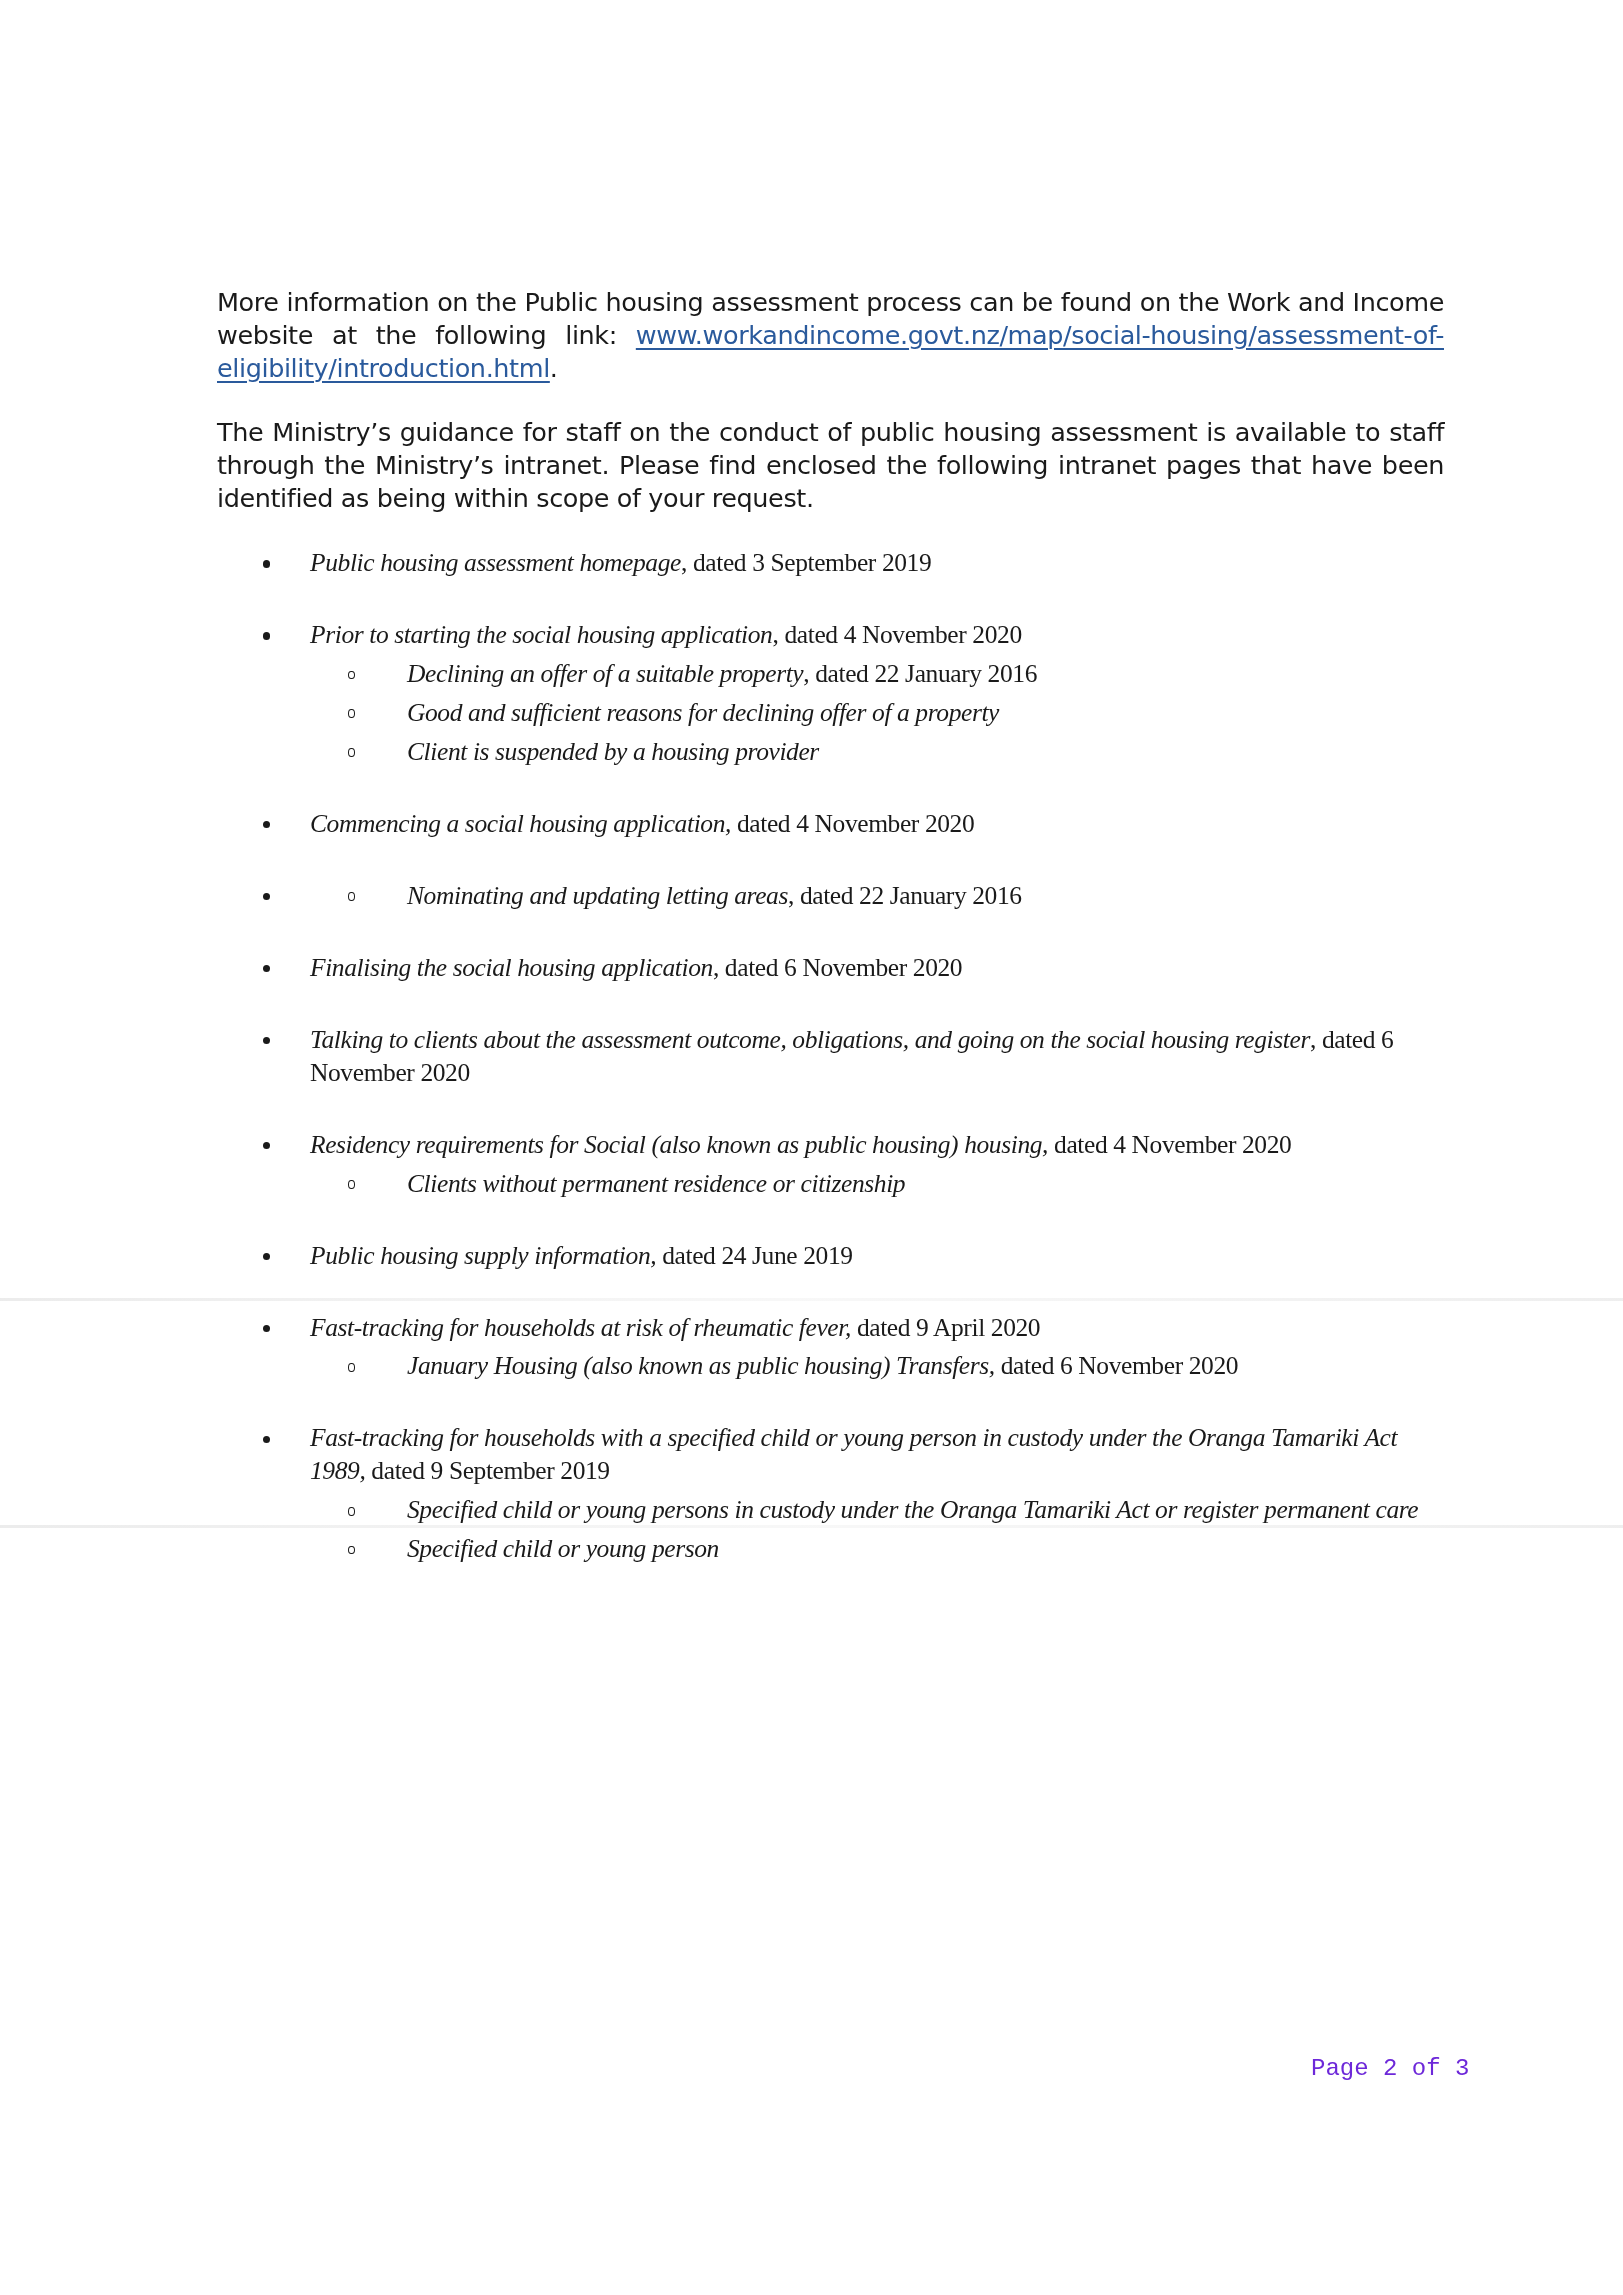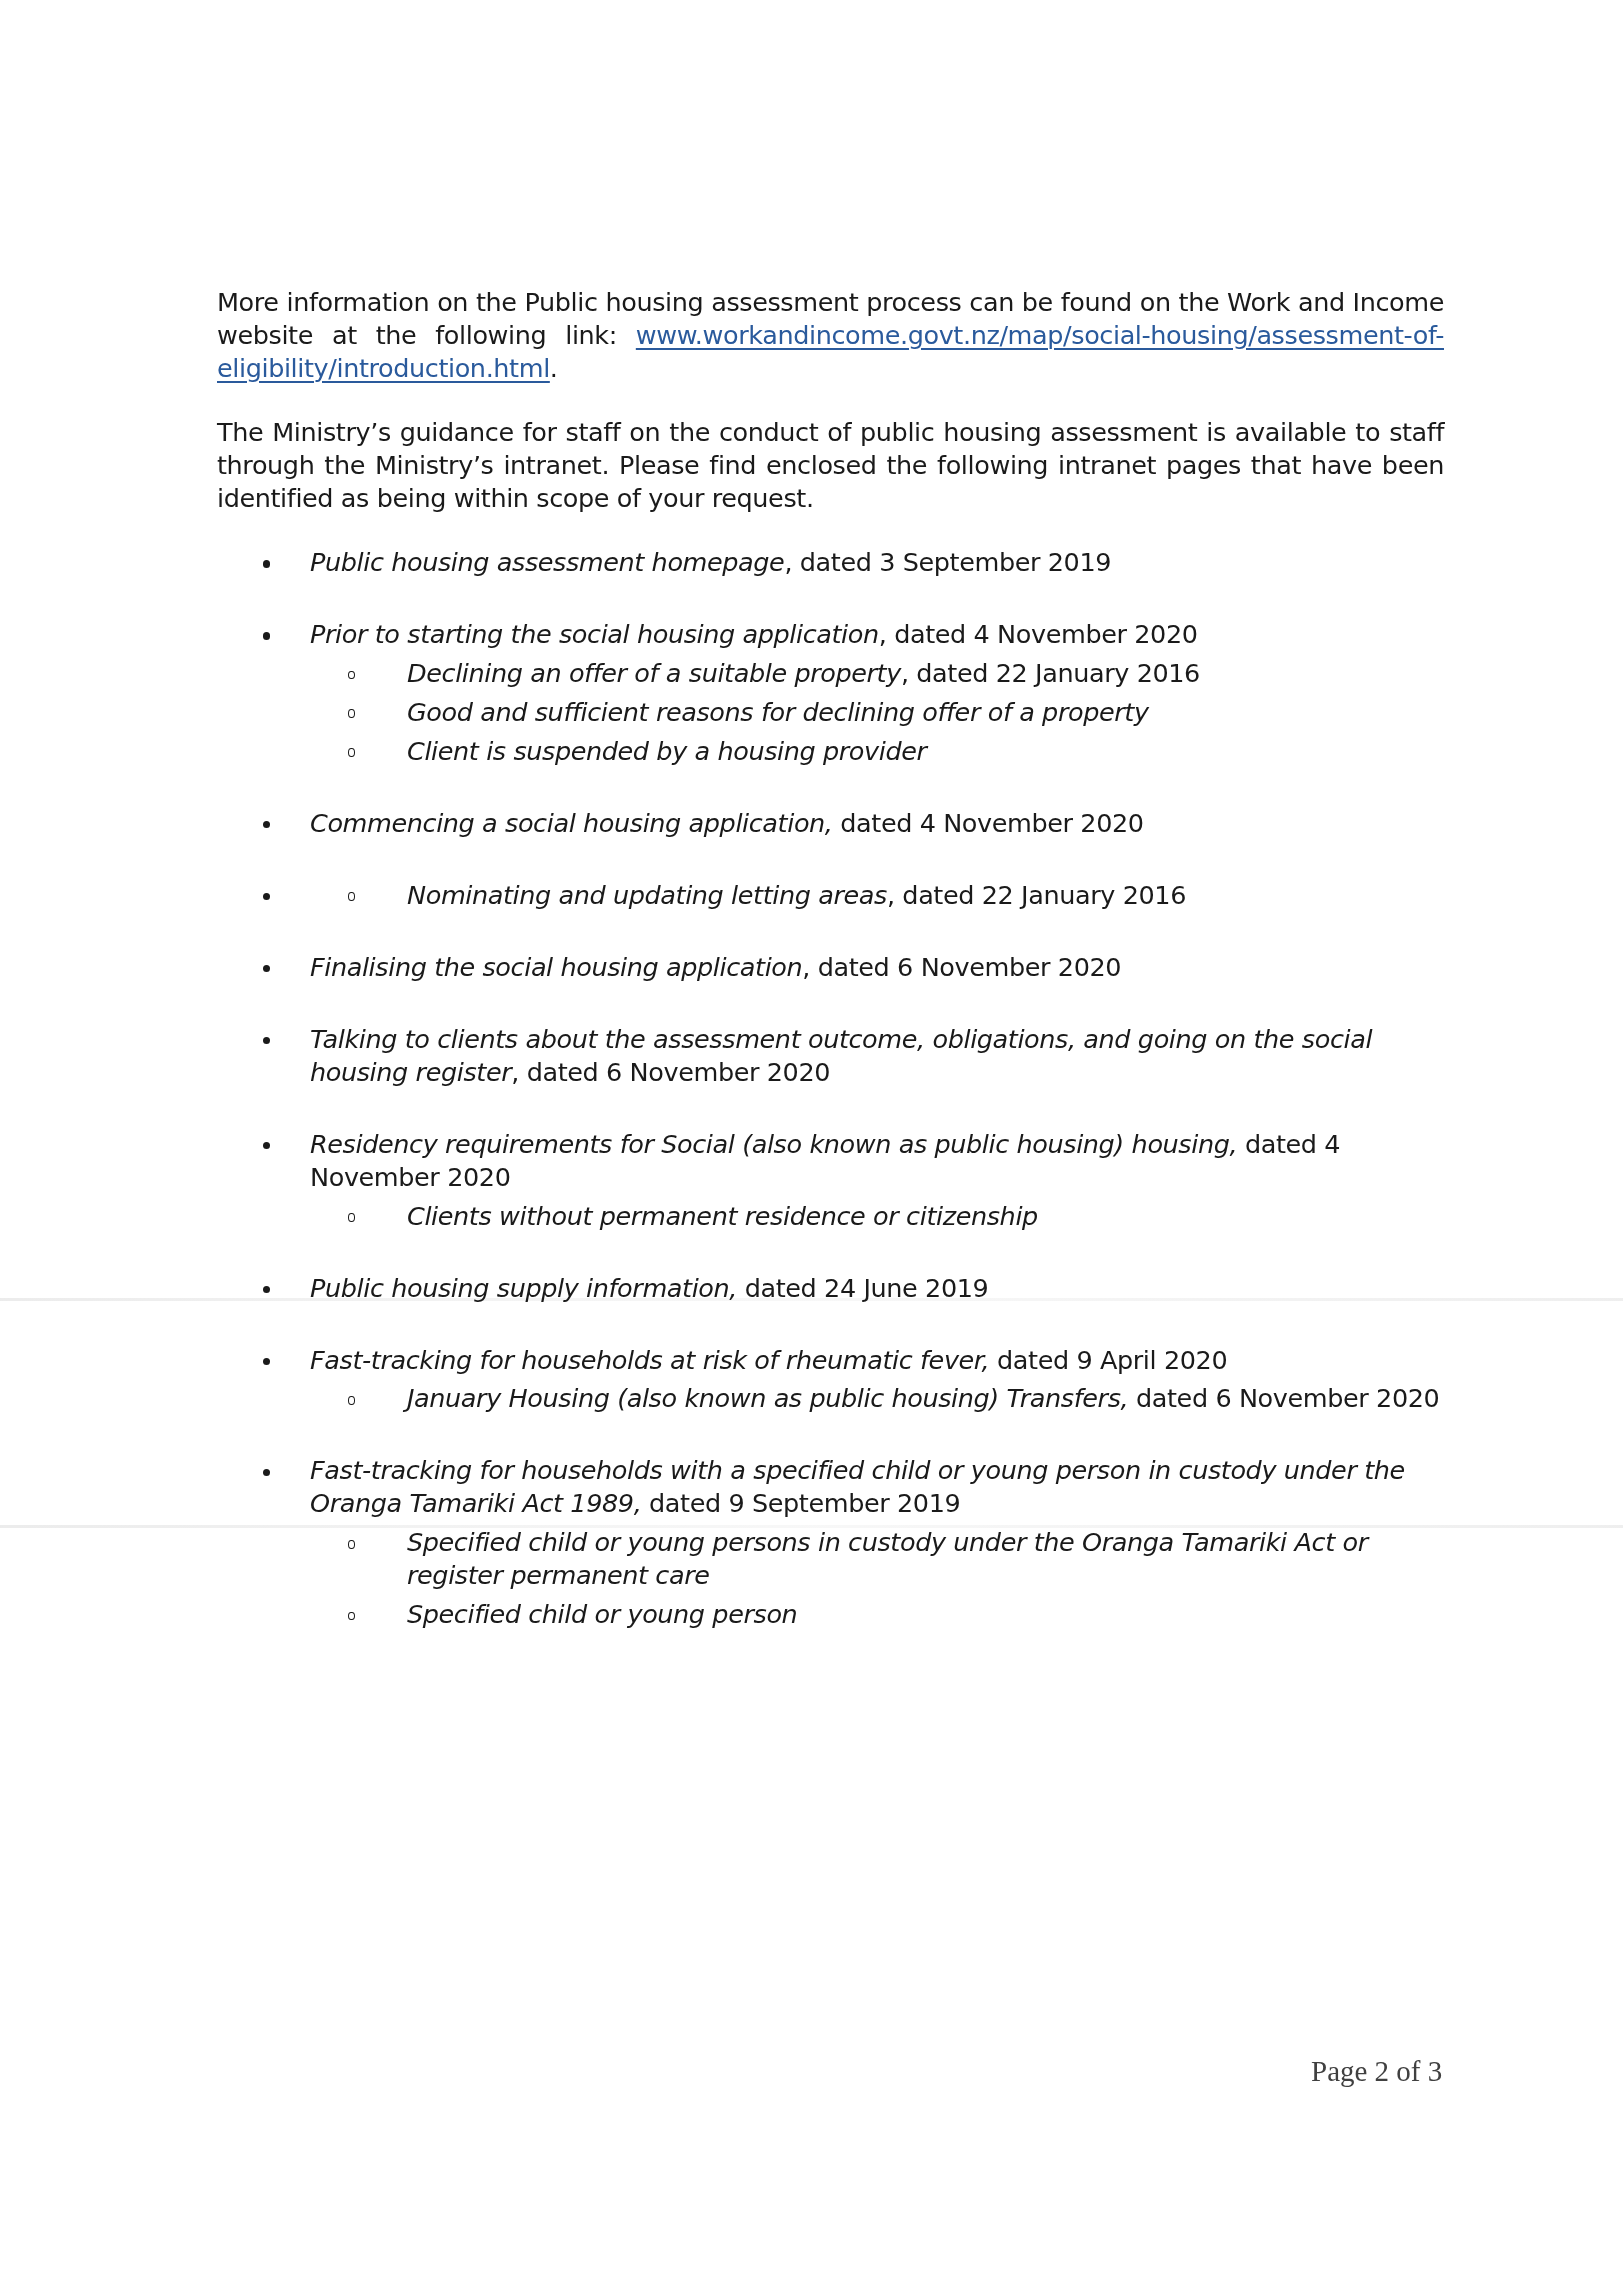--- a/index.html
+++ b/index.html
@@ -44,20 +44,21 @@
     .list {
       list-style: none;
       margin: 0;
       padding: 0;
     }
     .item {
       position: relative;
       padding-left: 93px;
       margin-bottom: 39px;
       letter-spacing: -0.4px;
+      font-family: Liberation Serif, serif;
     }
     .item > .bullet {
       position: absolute;
       left: 46px;
       top: 14.4px;
       width: 7.2px;
       height: 7.2px;
       border-radius: 50%;
       background: #1a1a1a;
     }
@@ -85,23 +86,23 @@
       width: 6.5px;
       height: 8.5px;
       border: 1.3px solid #1a1a1a;
       border-radius: 50%;
       box-sizing: border-box;
     }
     .footer {
       position: absolute;
       left: 1311px;
       top: 2055px;
-      font-family: Liberation Serif, serif;
-      font-size: 29px;
-      color: #404040;
+      font-family: Liberation Mono, monospace;
+      font-size: 24px;
+      color: #6d28d9;
     }
     .scan-line {
       position: absolute;
       left: 0;
       width: 1623px;
       height: 3.3px;
       background: linear-gradient(to right, rgba(200,200,200,0.35), rgba(225,225,225,0.25), rgba(200,200,200,0.3));
     }
   </style>
 </head>

